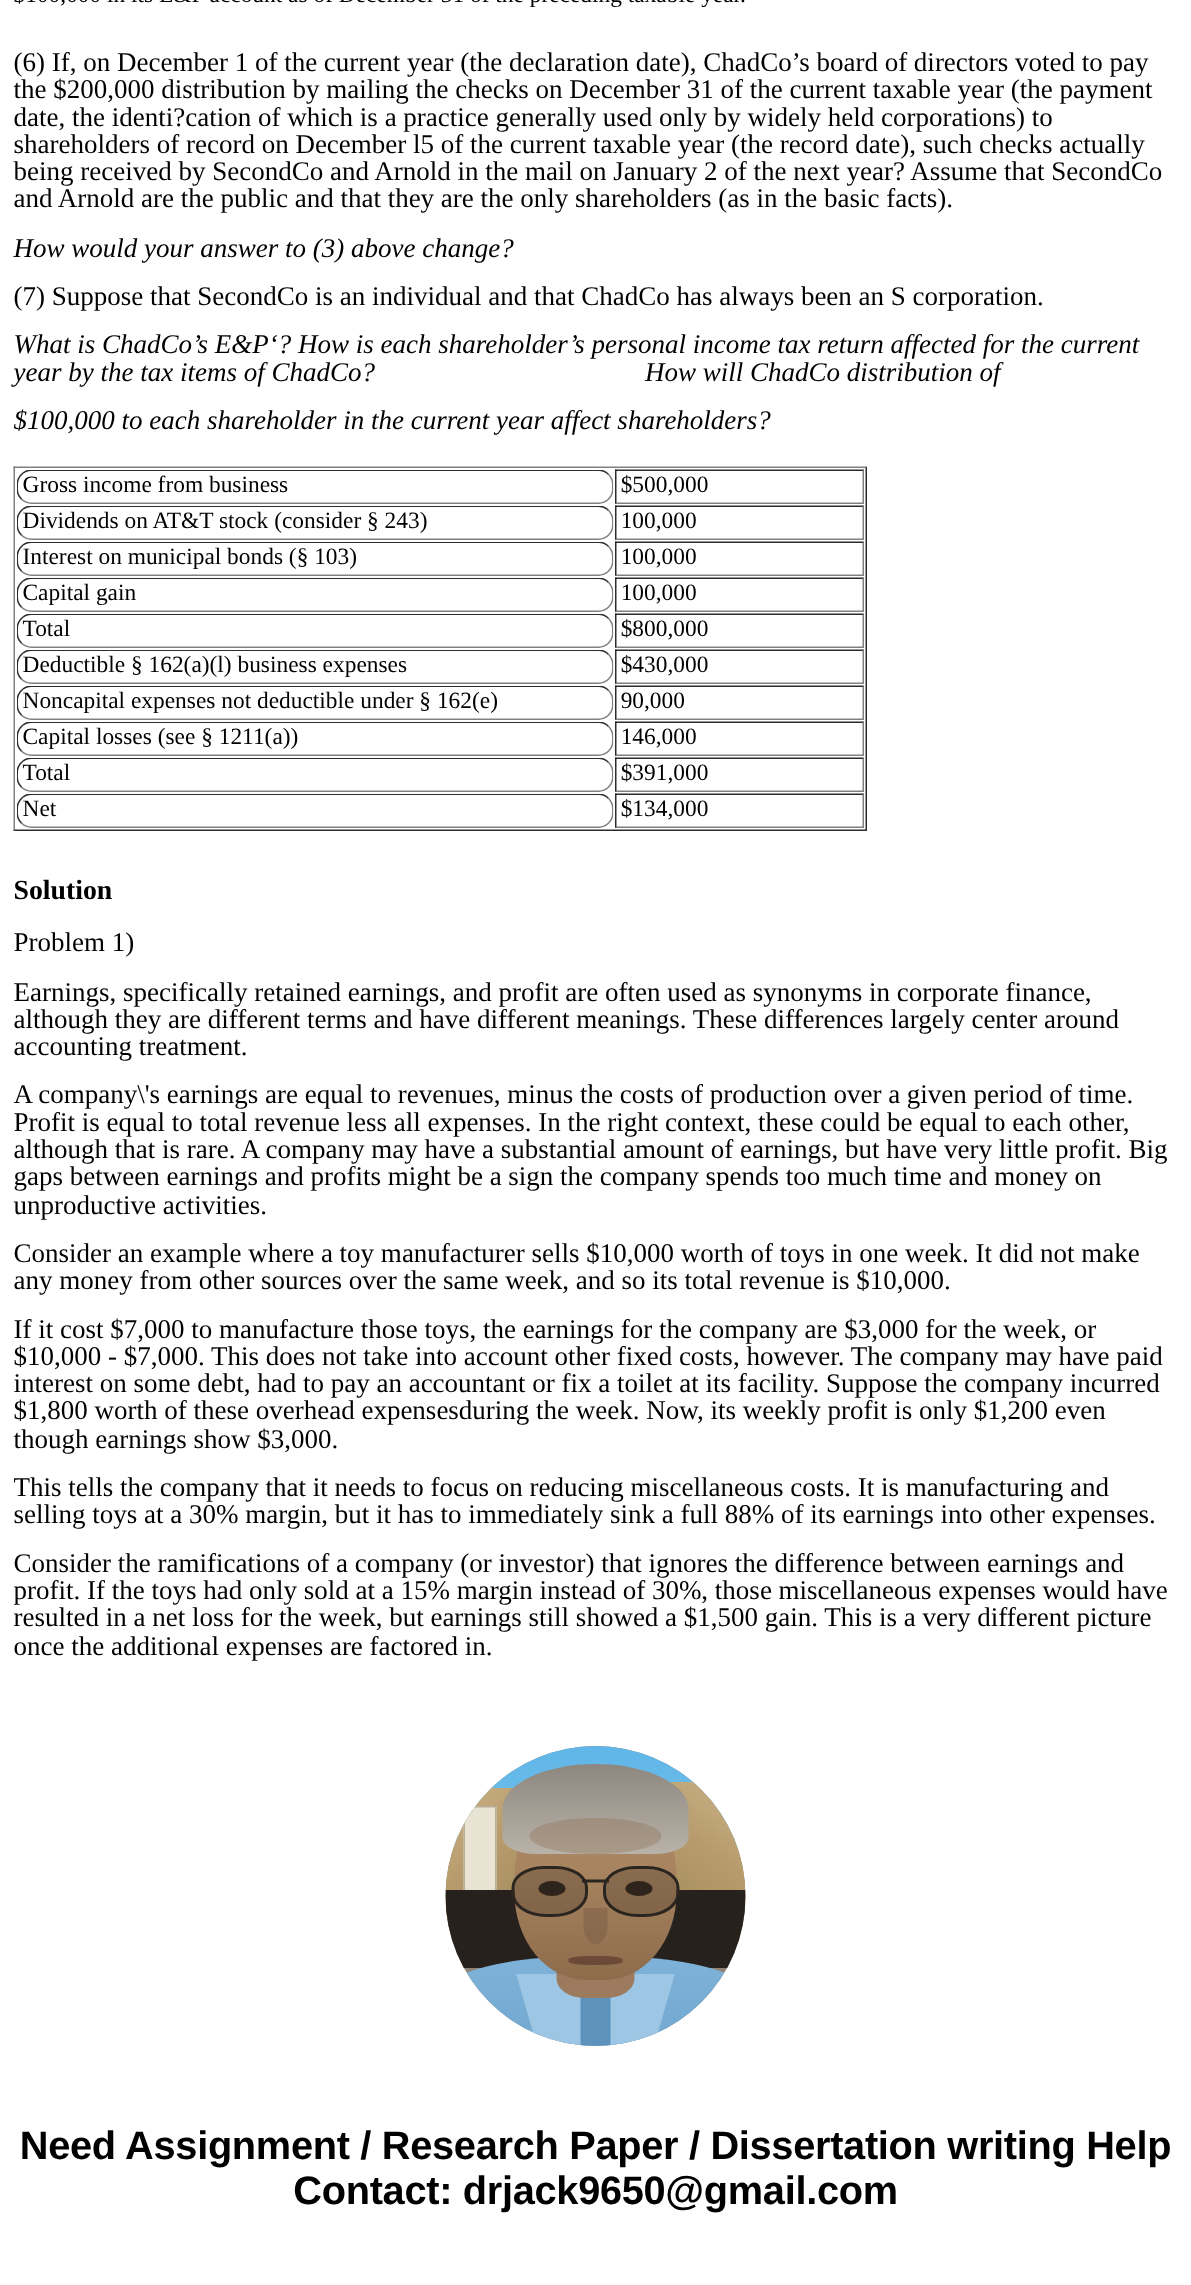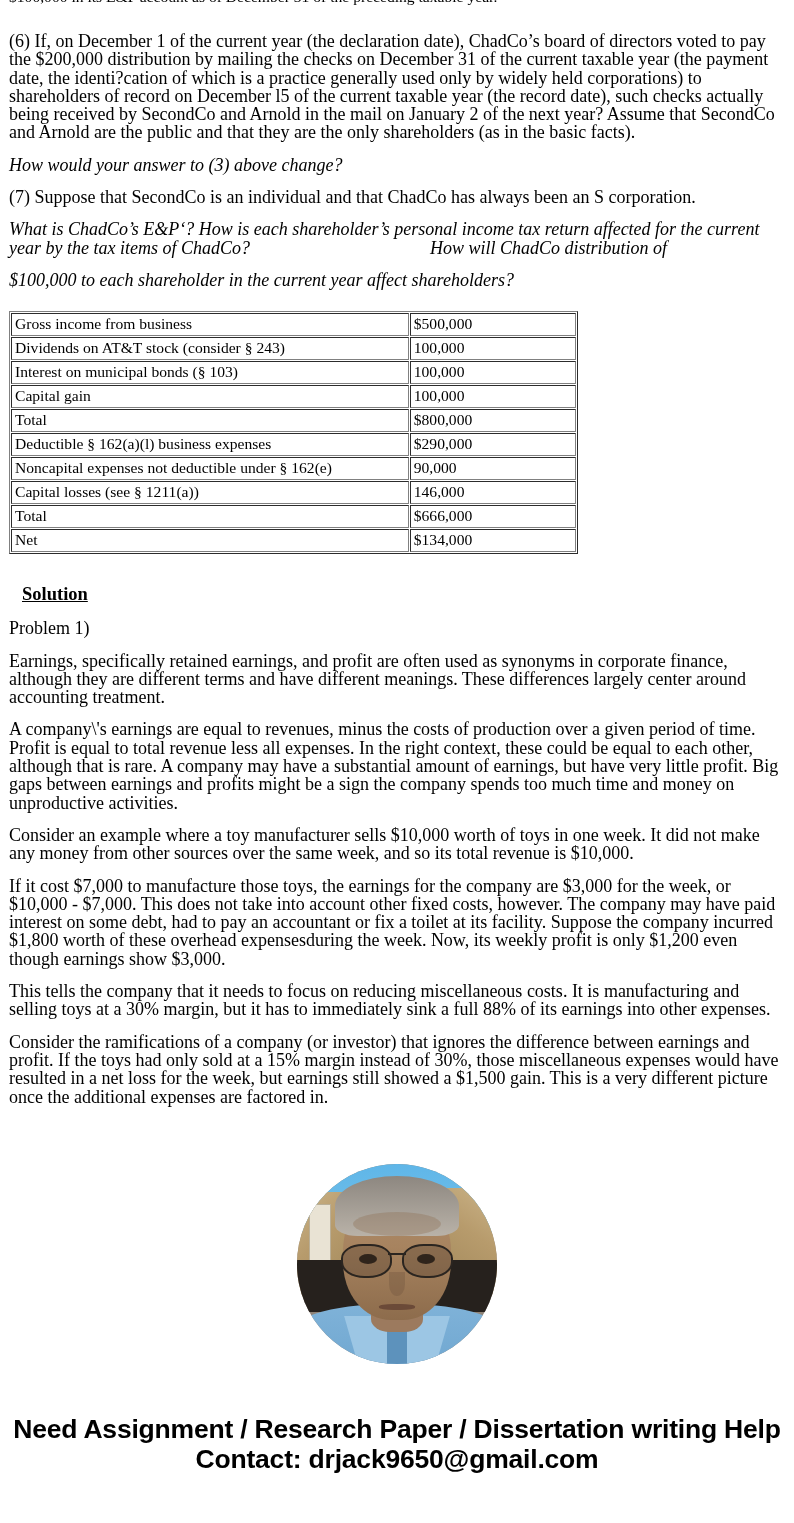--- a/index.html
+++ b/index.html
@@ -68,29 +68,28 @@
     width: 569px;
     border: 1px outset #808080;
     font-size: 15.6px;
   }
   table.data-table td {
     border: 1px inset #808080;
     padding: 1px 3px 2px 3px;
     line-height: 18px;
     vertical-align: top;
   }
-  td.label-col { width: 382px; }
+  td.label-col { width: 382px; border-radius: 10px; }
   td.value-col { width: 155px; }
 
   h2.solution-heading {
-    margin: 30px 9px 0 22px;
+    margin: 30px 9px 0 9px;
     font-size: 18.5px;
     line-height: 21px;
     font-weight: bold;
-    text-decoration: underline;
   }
 
   
   .photo-wrap {
     margin-top: 58px;
     width: 794px;
     text-align: center;
   }
   .avatar {
     display: inline-block;
@@ -264,33 +263,33 @@
       <tr>
         <td class="label-col">Capital gain</td>
         <td class="value-col">100,000</td>
       </tr>
       <tr>
         <td class="label-col">Total</td>
         <td class="value-col">$800,000</td>
       </tr>
       <tr>
         <td class="label-col">Deductible § 162(a)(l) business expenses</td>
-        <td class="value-col">$290,000</td>
+        <td class="value-col">$430,000</td>
       </tr>
       <tr>
         <td class="label-col">Noncapital expenses not deductible under § 162(e)</td>
         <td class="value-col">90,000</td>
       </tr>
       <tr>
         <td class="label-col">Capital losses (see § 1211(a))</td>
         <td class="value-col">146,000</td>
       </tr>
       <tr>
         <td class="label-col">Total</td>
-        <td class="value-col">$666,000</td>
+        <td class="value-col">$391,000</td>
       </tr>
       <tr>
         <td class="label-col">Net</td>
         <td class="value-col">$134,000</td>
       </tr>
     </tbody>
   </table>
 
   <h2 class="solution-heading">Solution</h2>
 

